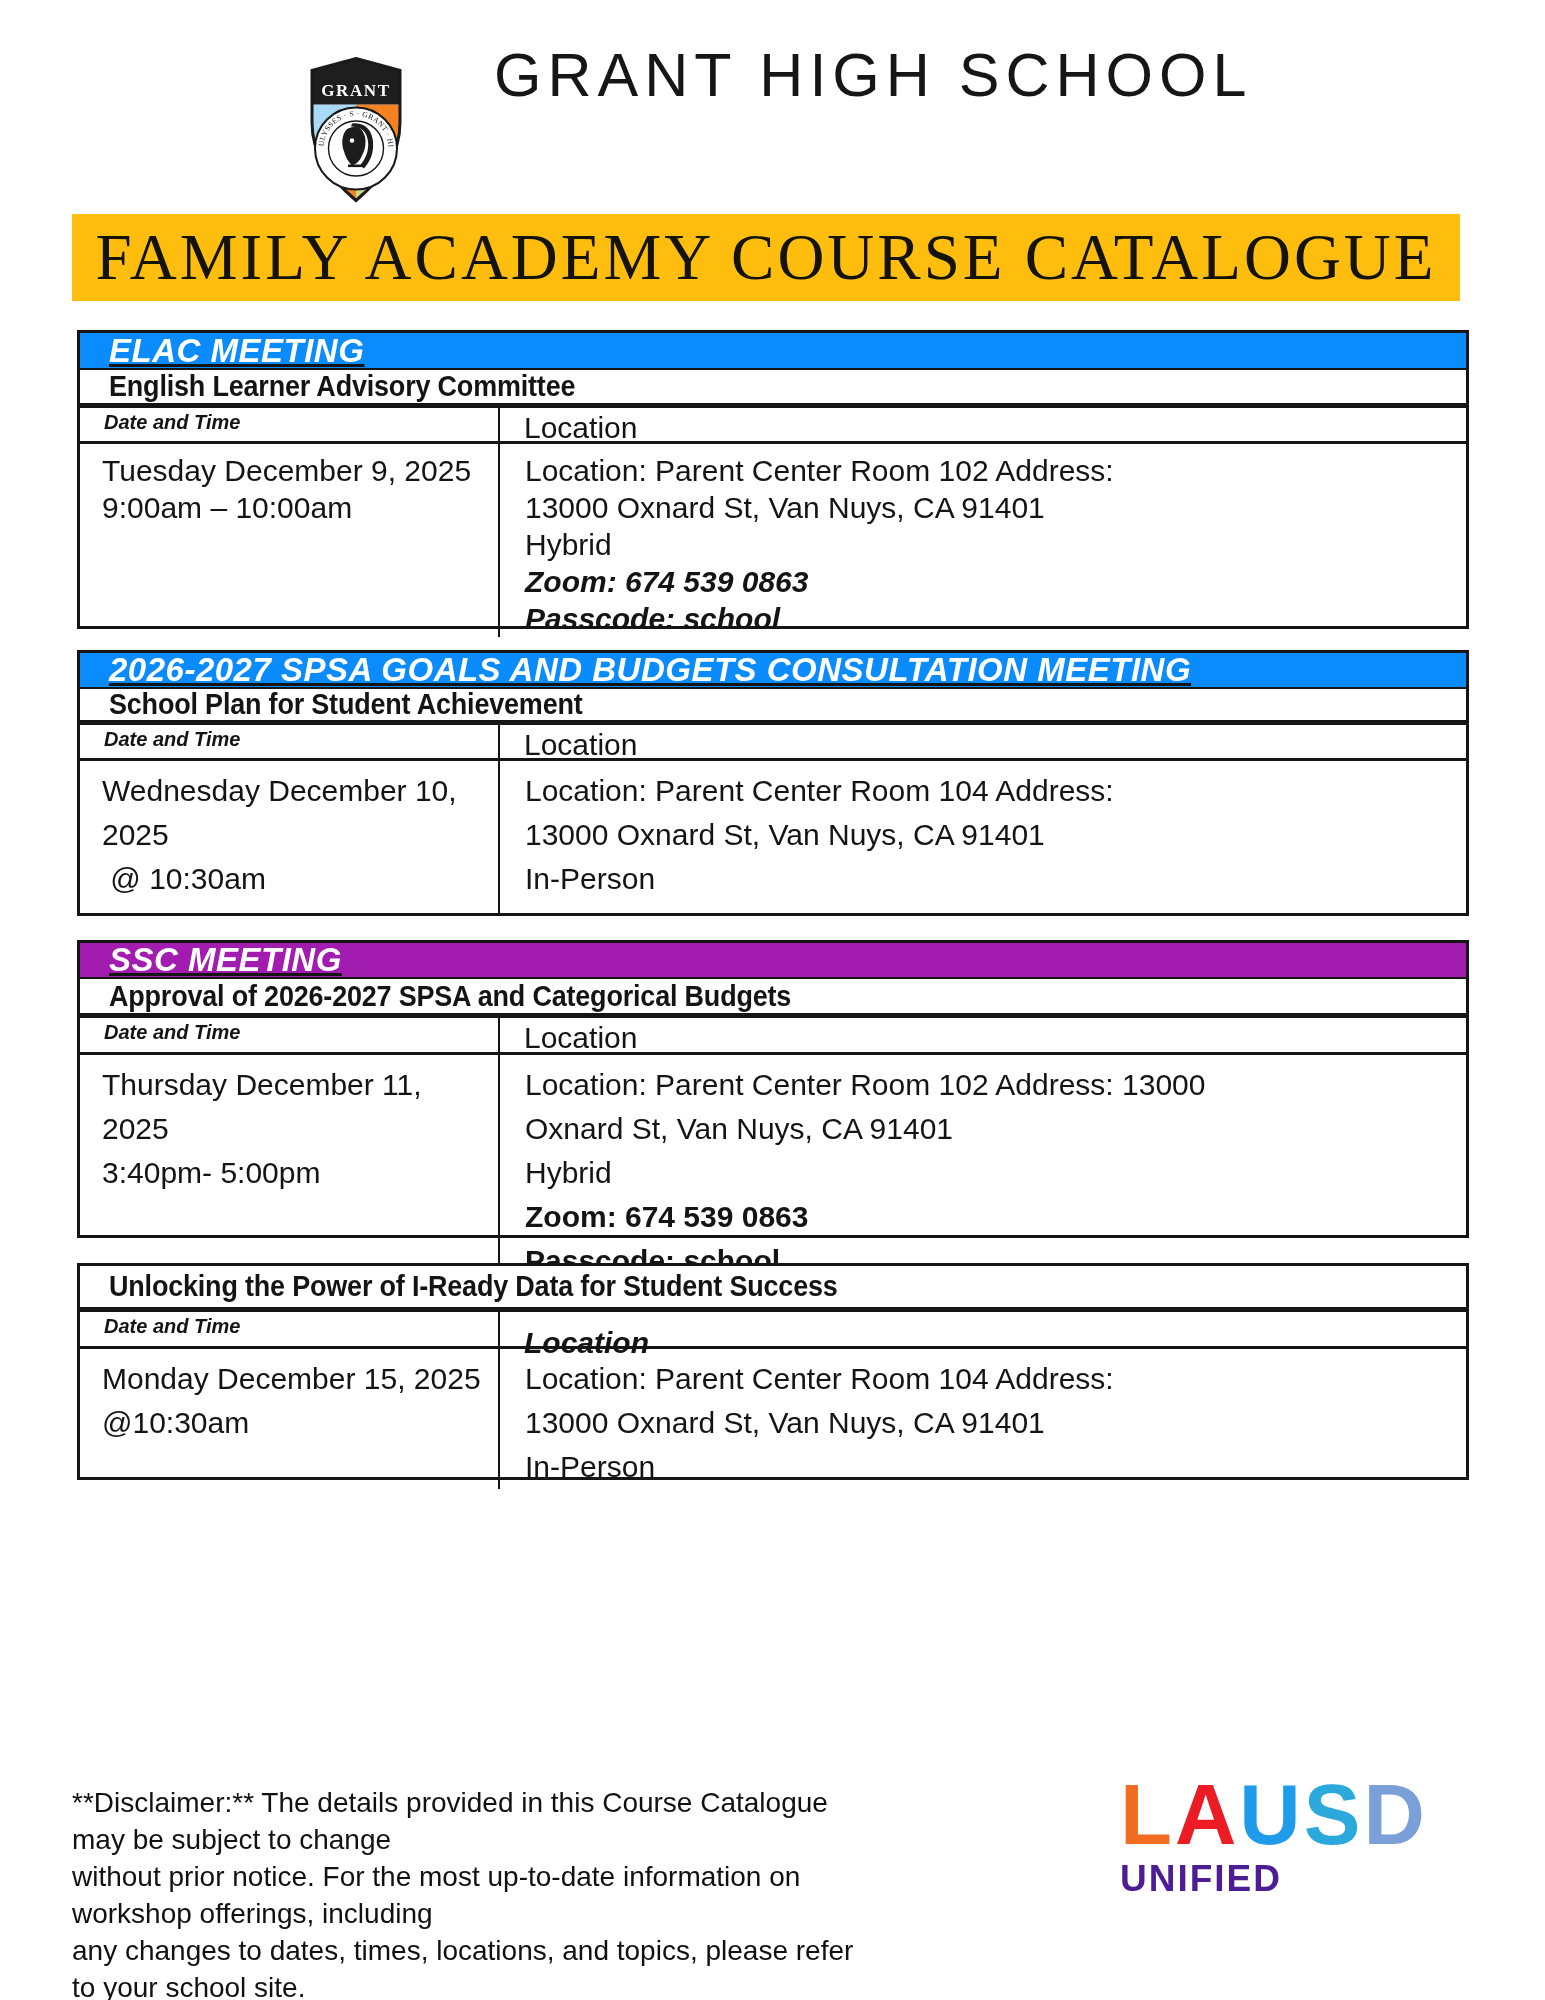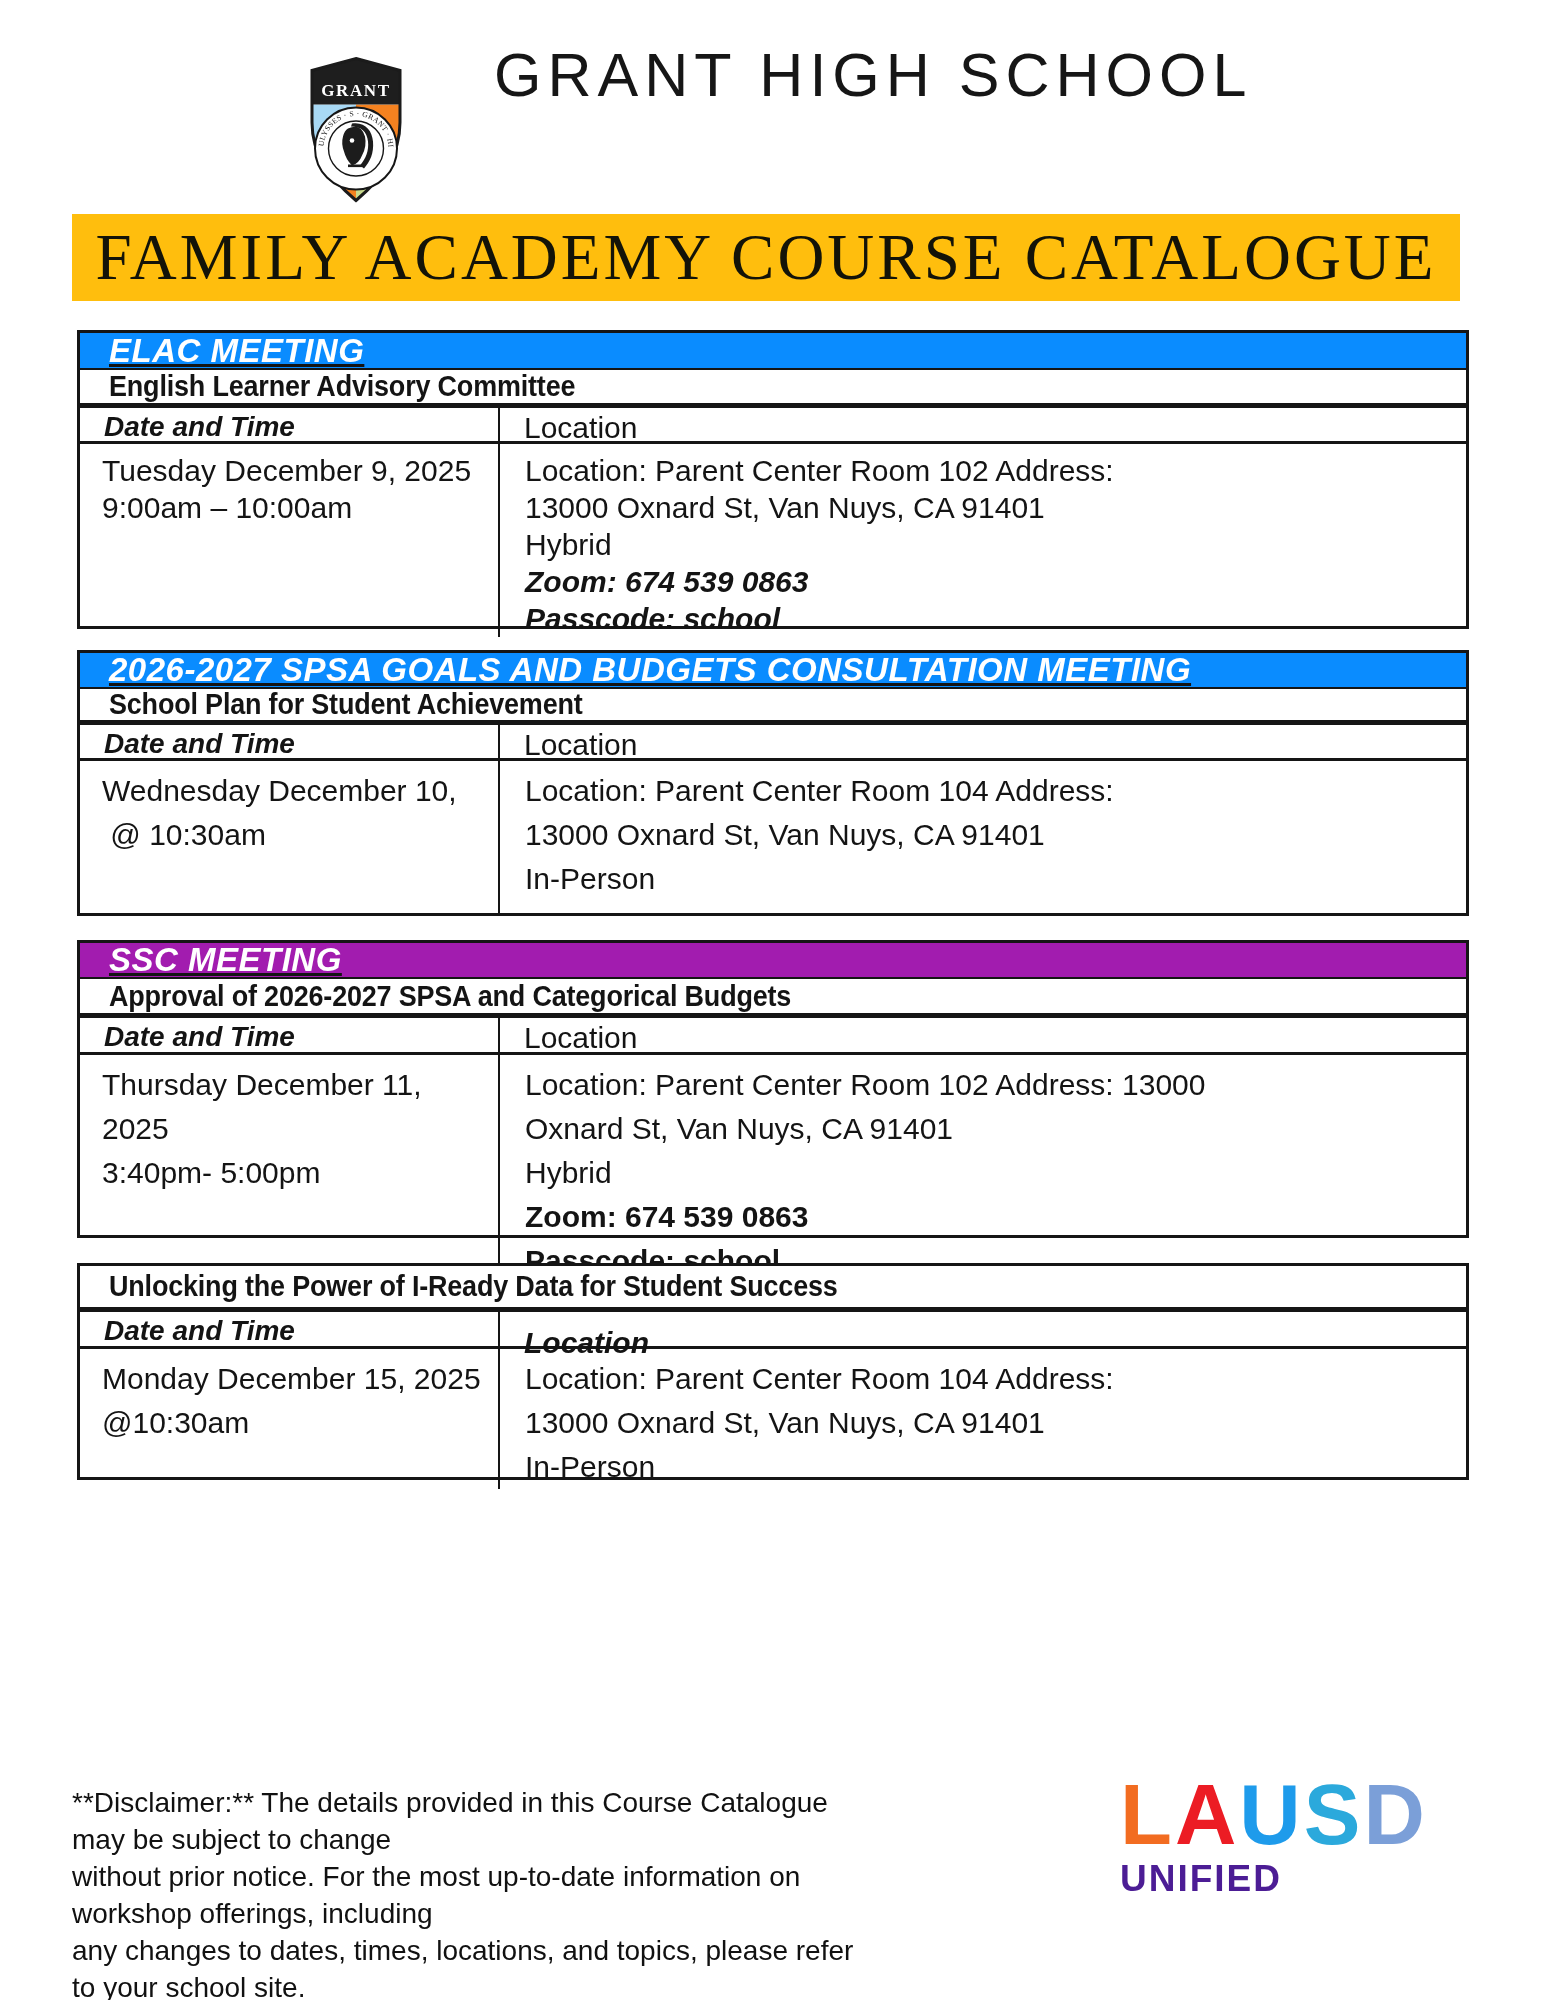--- a/index.html
+++ b/index.html
@@ -22,21 +22,21 @@
   .sec-bar{background:#0a8cff;border-bottom:2px solid #151515;display:flex;align-items:center;
            padding-left:29px;box-sizing:content-box;text-decoration:underline;}
   .sec-bar span{color:#ffffff;font-weight:700;font-style:italic;font-size:33px;
                 letter-spacing:.5px;white-space:nowrap;}
   .sec-sub{border-bottom:5px solid #151515;display:flex;align-items:center;padding-left:29px;}
   .sec-sub span{font-weight:700;font-size:29px;display:inline-block;
                 transform:scaleX(.93);transform-origin:0 50%;letter-spacing:-.2px;white-space:nowrap;}
   .sec-head{border-bottom:3px solid #151515;display:grid;grid-template-columns:418px 1fr;}
   .sec-body{display:grid;grid-template-columns:418px 1fr;}
   .cell-r{border-left:2px solid #151515;}
-  .head-date{font-weight:700;font-style:italic;font-size:28px;padding:3px 0 0 24px;}
+  .head-date{font-weight:700;font-style:italic;font-size:20px;padding:3px 0 0 24px;}
   .head-loc{font-size:30px;padding:3px 0 0 24px;}
   .head-loc.emph{font-weight:700;font-style:italic;}
   .s4 .head-loc{padding-top:14px;}
   .body-cell{padding:8px 10px 0 22px;font-size:30px;}
   .cell-r.body-cell{padding-left:25px;}
   .body-line{white-space:pre-wrap;}
   .lh37 .body-line{line-height:37px;}
   .lh44 .body-line{line-height:44px;}
   .bold{font-weight:700;}
   .bold-italic{font-weight:700;font-style:italic;}
@@ -134,20 +134,21 @@
     <div class="sec-sub">
       <span>School Plan for Student Achievement</span>
     </div>
     <div class="sec-head">
       <div class="head-date">Date and Time</div>
       <div class="head-loc cell-r">Location</div>
     </div>
     <div class="sec-body lh44">
       <div class="body-cell">
         <div class="body-line">Wednesday December 10,</div>
+        <div class="body-line">2025</div>
         <div class="body-line"> @ 10:30am</div>
       </div>
       <div class="body-cell cell-r">
         <div class="body-line">Location: Parent Center Room 104 Address:</div>
         <div class="body-line">13000 Oxnard St, Van Nuys, CA 91401</div>
         <div class="body-line">In-Person</div>
       </div>
     </div>
   </div>
 

